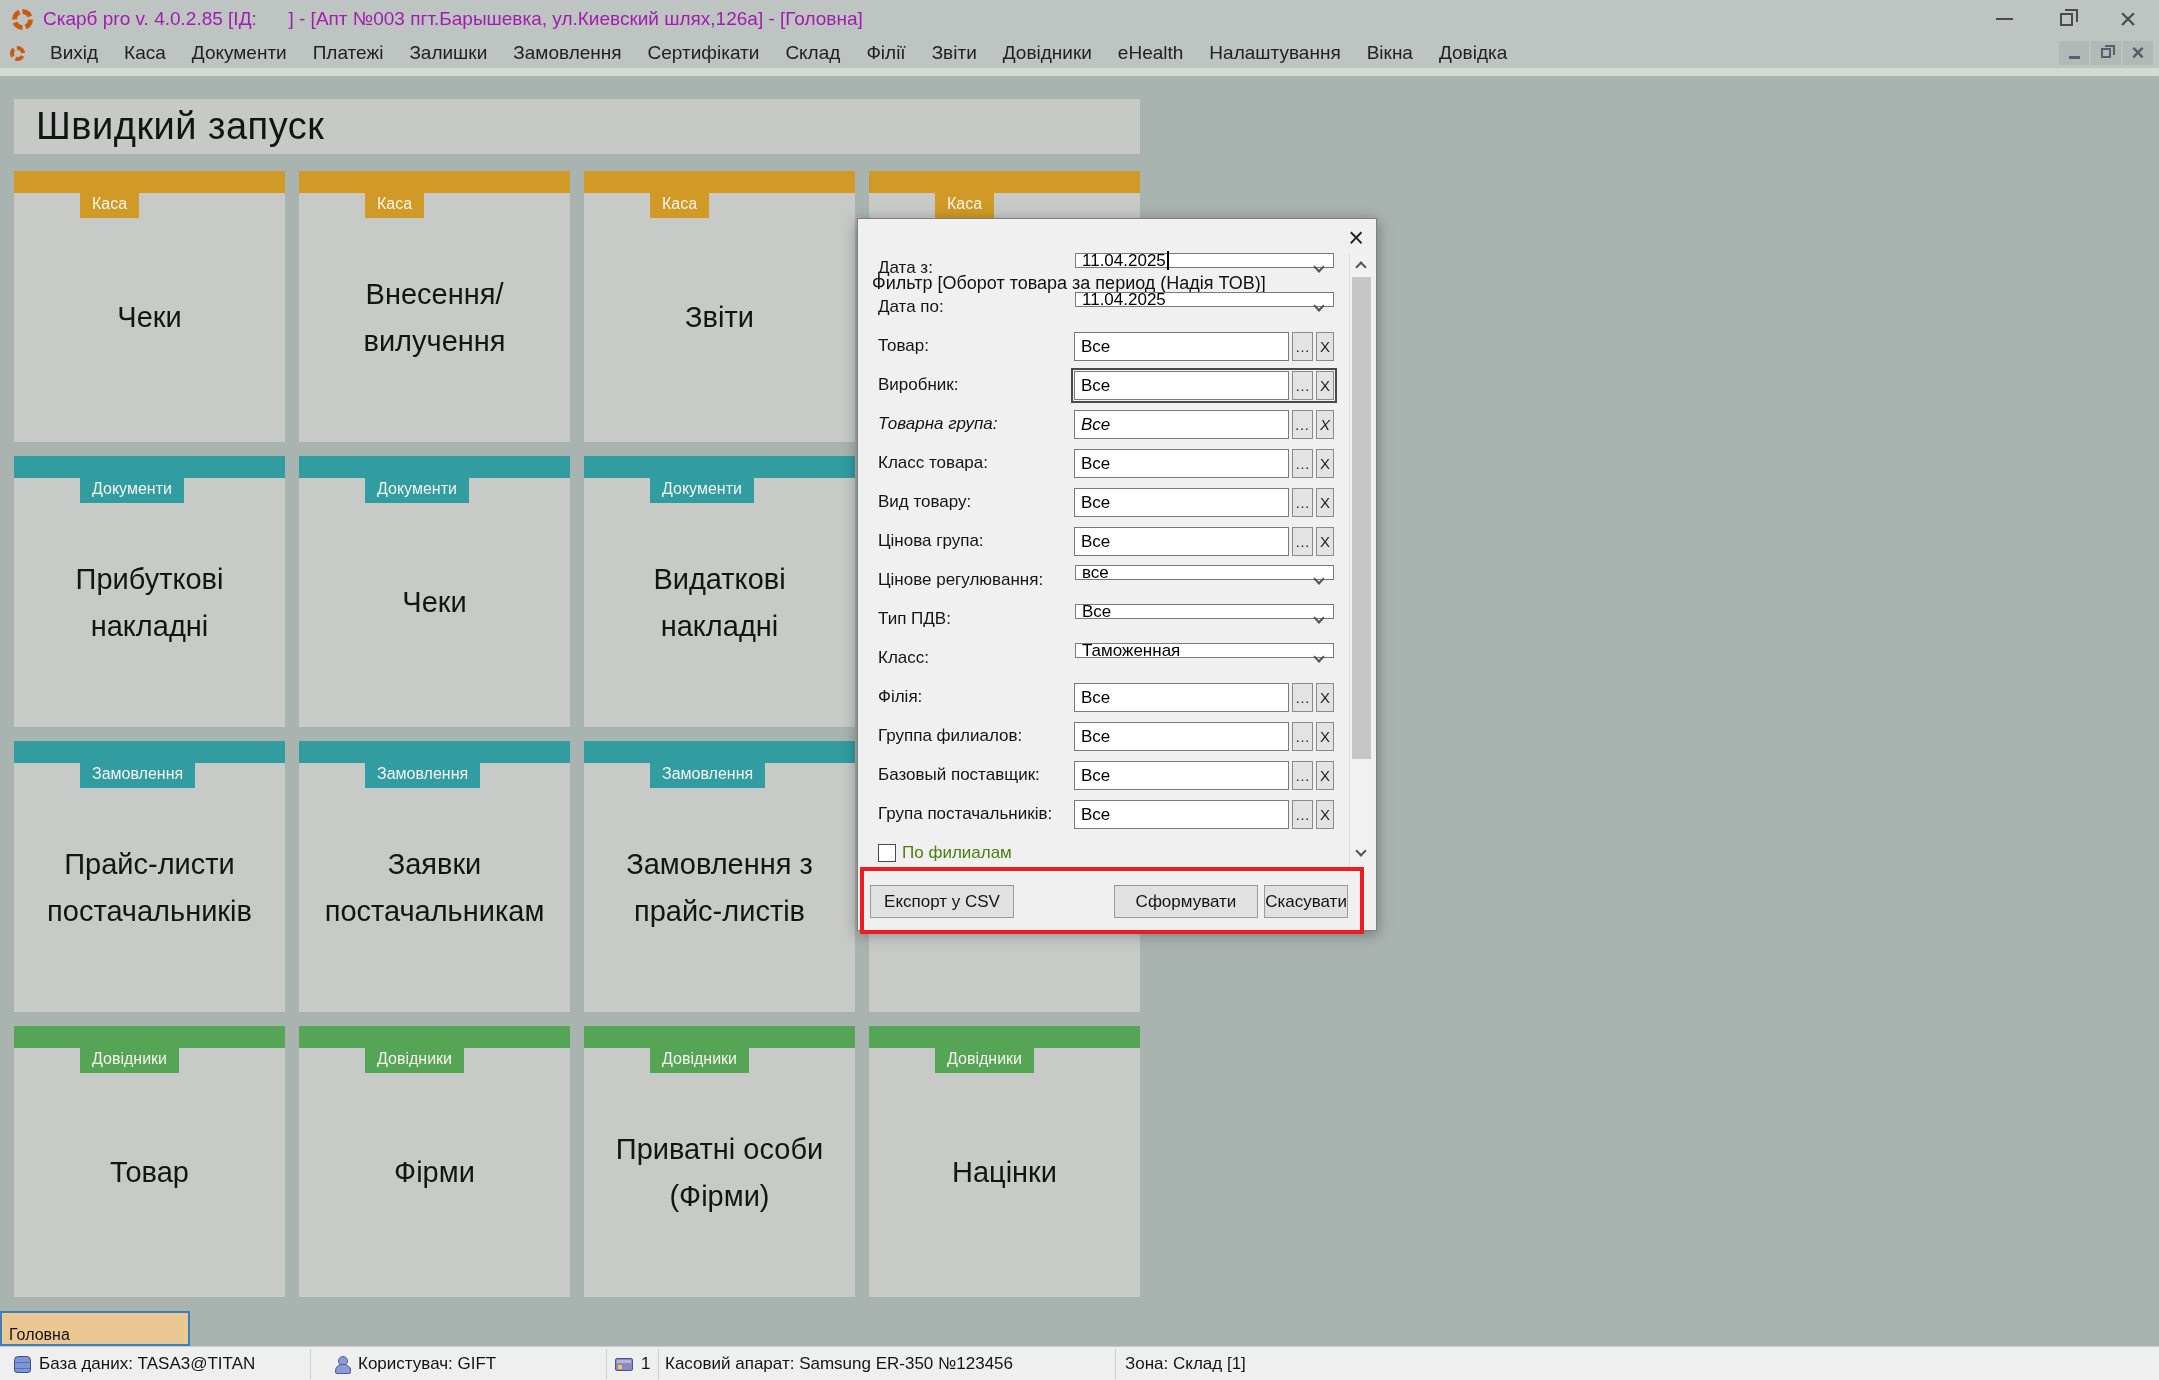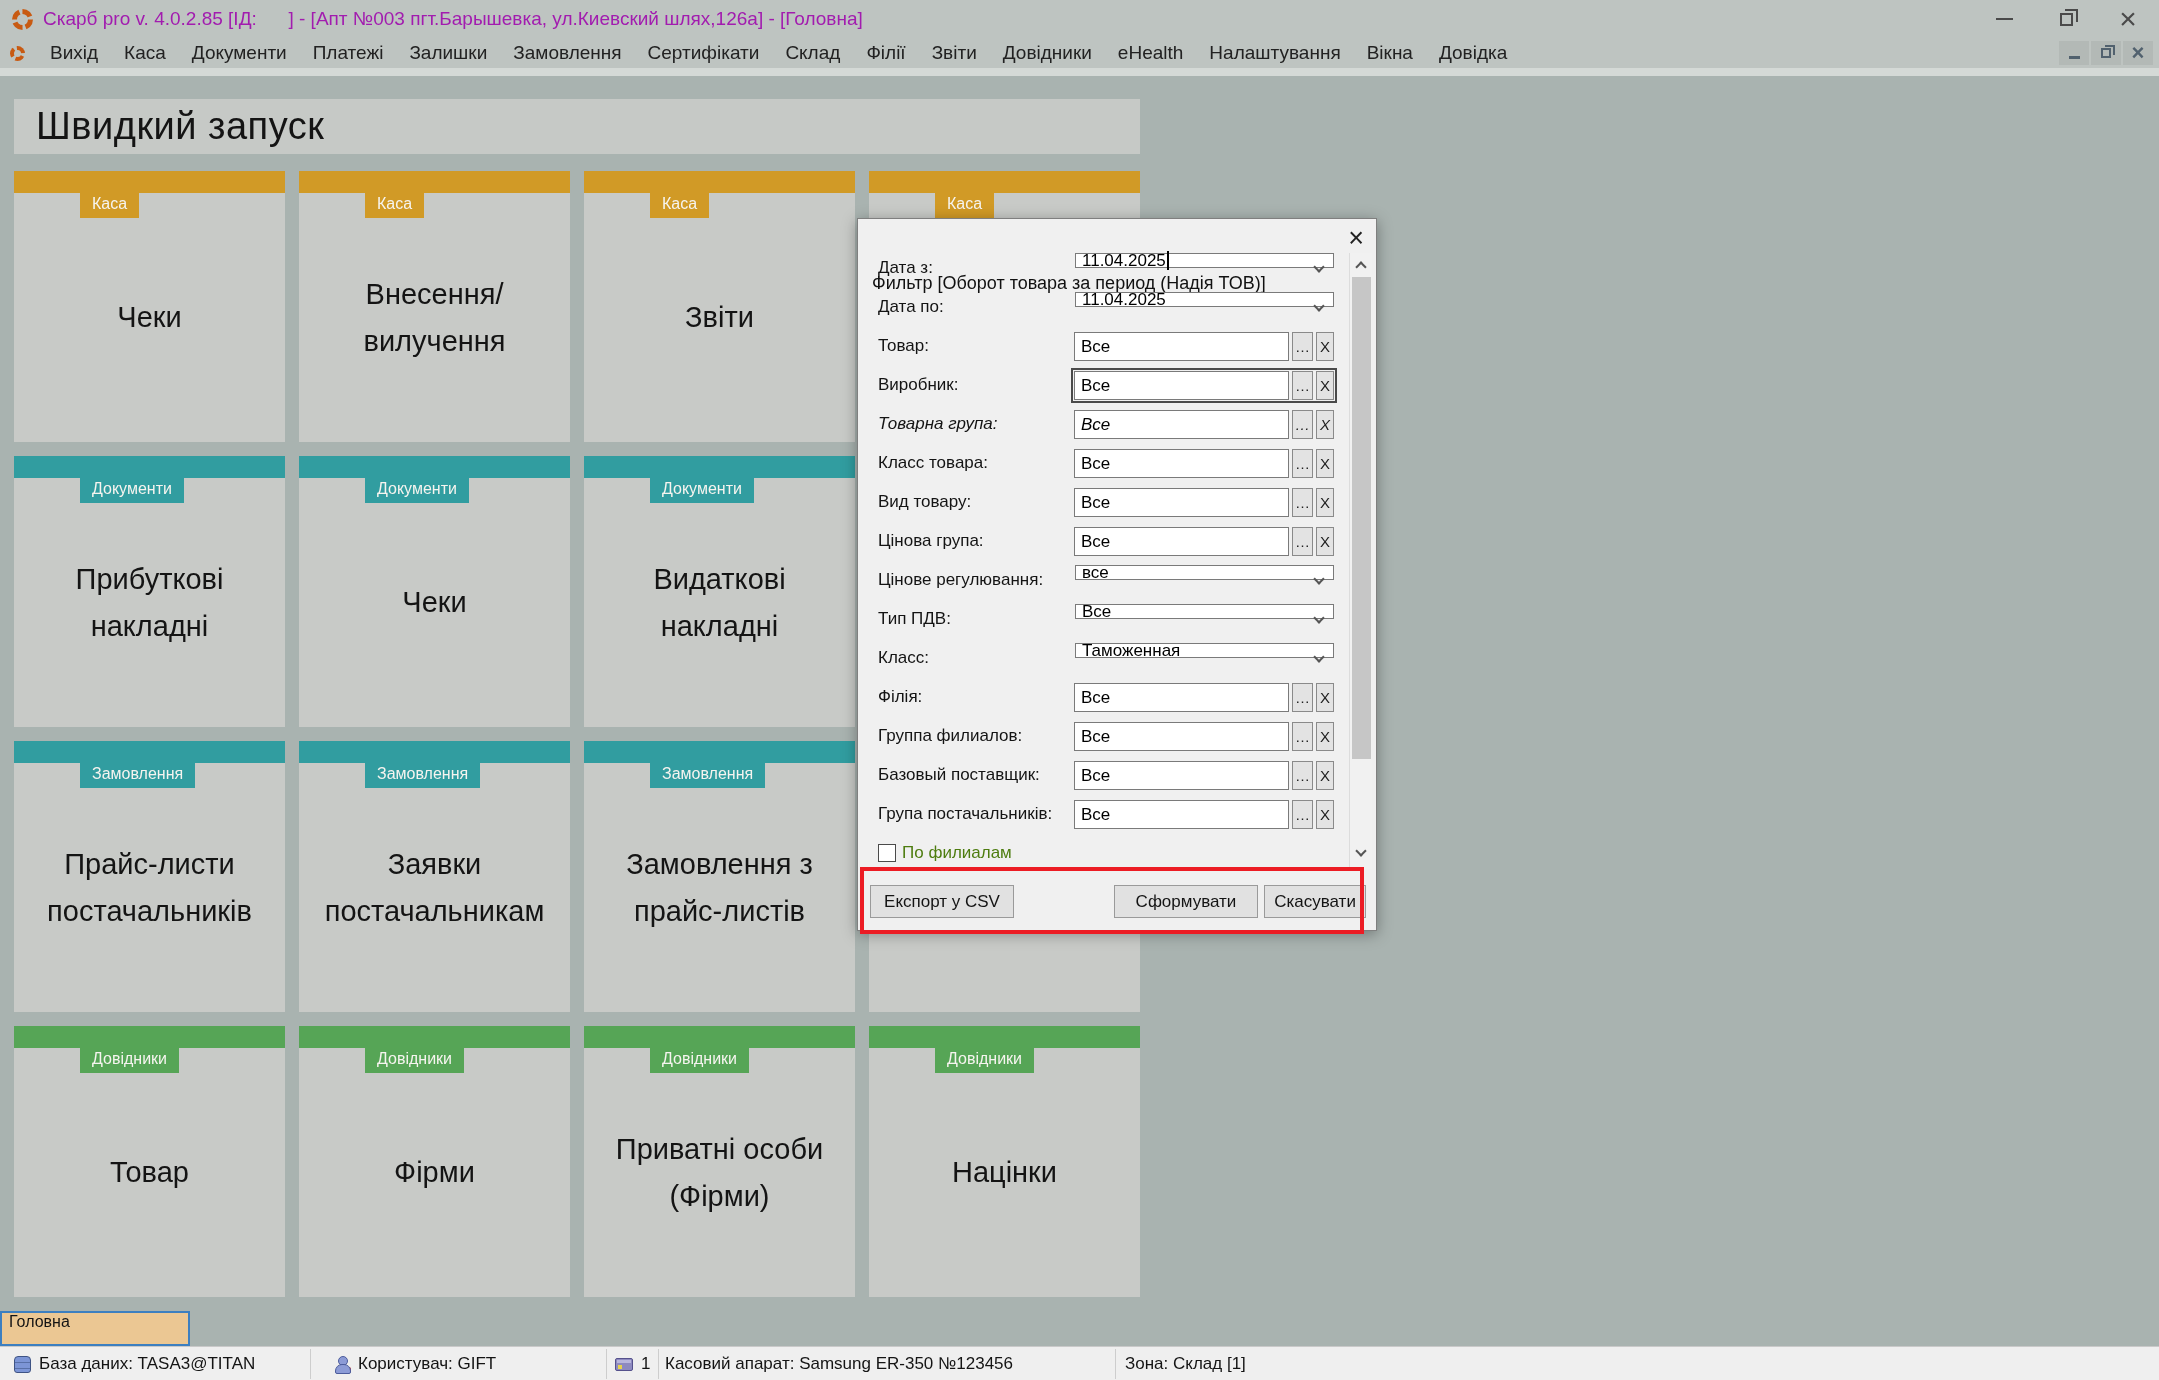--- a/index.html
+++ b/index.html
@@ -60,24 +60,24 @@
   .dscroll { position:absolute; left:491px; top:34px; width:23px; height:616px; background:#F1F1F1; border-left:1px solid #DCDCDC; }
   .dscroll .arrow { position:absolute; left:7px; }
   .dscroll .thumb { position:absolute; left:2px; top:24px; width:19px; height:482px; background:#C6C6C6; }
   .dcheck-row { position:absolute; left:20px; top:624px; display:flex; align-items:center; }
   .checkbox { width:18px; height:18px; background:#fff; border:1px solid #4A4A4A; }
   .dcheck-label { font-size:17px; color:#4d7c0f; margin-left:6px; }
   .highlight-box { position:absolute; left:2px; top:648px; width:504px; height:67px; border:4px solid #EC1C24; z-index:5; }
   .dbtn { position:absolute; top:666px; height:33px; background:#E1E1E1; border:1px solid #9A9A9A; font-size:17px; color:#141414; display:flex; align-items:center; justify-content:center; }
   .dbtn.export { left:12px; width:144px; }
   .dbtn.generate { left:256px; width:144px; }
-  .dbtn.cancel { left:406px; width:102px; }
+  .dbtn.cancel { left:406px; width:84px; }
 
   
-  .bottom-tab { position:absolute; left:0; top:1311px; width:190px; height:35px; background:#EBC793; border:2px solid #3C7FC0; display:flex; align-items:flex-start; }
+  .bottom-tab { position:absolute; left:0; top:1311px; width:190px; height:35px; background:#EBC793; border:2px solid #3C7FC0; display:flex; align-items:flex-end; }
   .bottom-tab span { font-size:16px; color:#141414; margin-left:7px; }
   .statusbar { position:absolute; left:0; top:1346px; width:2159px; height:34px; background:#EFEFEF; border-top:1px solid #C9C9C9; }
   .status-item { position:absolute; top:0; height:34px; display:flex; align-items:center; gap:8px; font-size:17px; color:#141414; white-space:nowrap; }
   .status-sep { position:absolute; top:2px; width:1px; height:30px; background:#CDCDCD; }
   .ic-db { width:17px; height:17px; background:linear-gradient(#7C95D6 0 5px,#5870A8 5px 6px,#7C95D6 6px 11px,#5870A8 11px 12px,#7C95D6 12px 17px); border-radius:4px 4px 3px 3px; border:1px solid #3E5384; }
   .ic-user { width:16px; height:17px; position:relative; }
   .ic-user::before { content:""; position:absolute; left:4px; top:0; width:8px; height:8px; border-radius:50%; background:#8C9BD6; border:1px solid #4C5C9C; }
   .ic-user::after { content:""; position:absolute; left:1px; top:8px; width:14px; height:8px; border-radius:7px 7px 2px 2px; background:#8C9BD6; border:1px solid #4C5C9C; }
   .ic-user .dot { position:absolute; right:-1px; bottom:0; width:6px; height:6px; background:#C23B3B; border-radius:2px; }
   .ic-register { width:18px; height:13px; background:#8E8AC0; border:1px solid #55518C; border-radius:2px; position:relative; }

